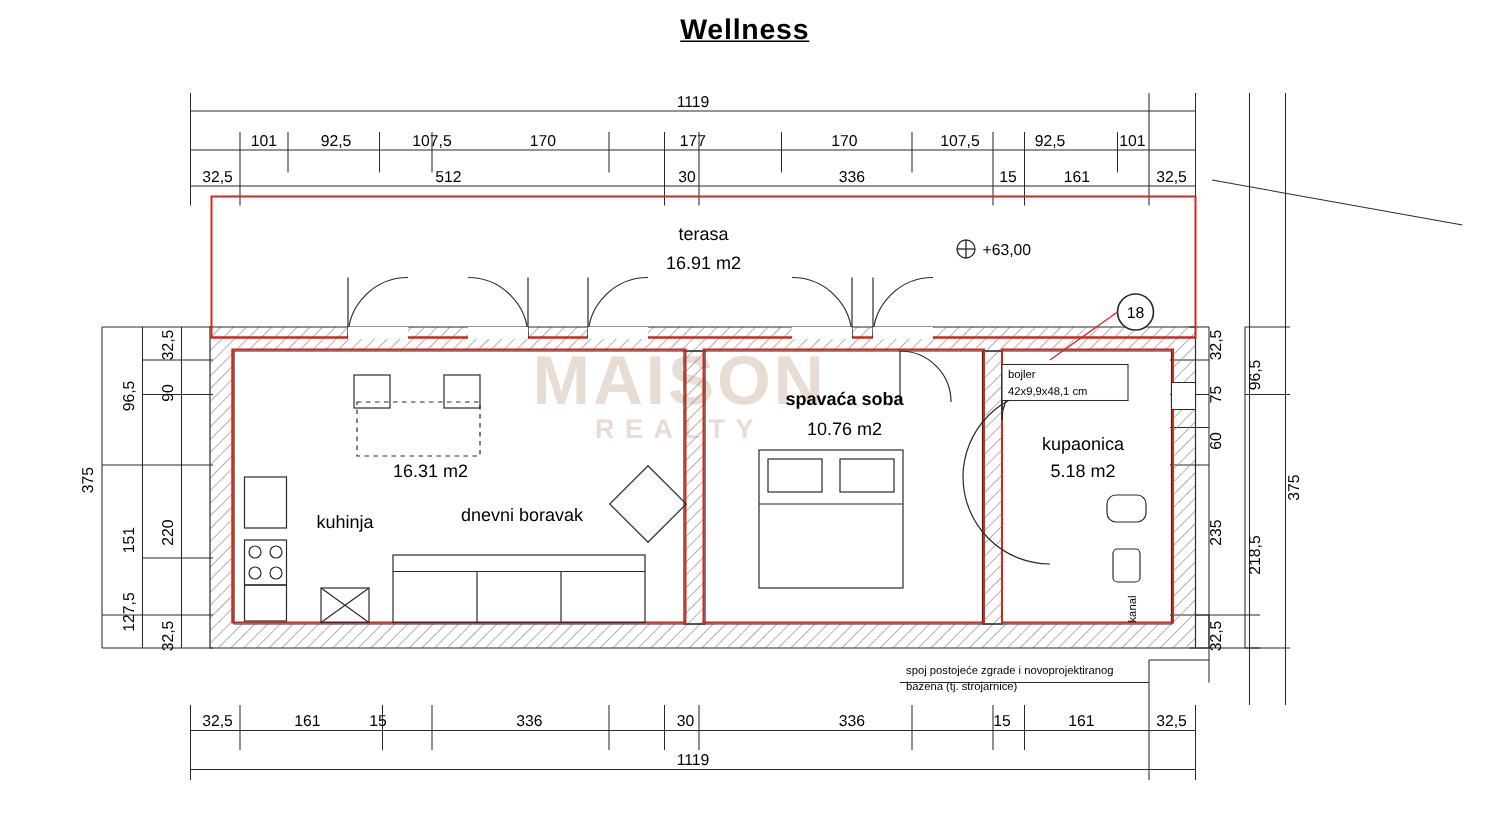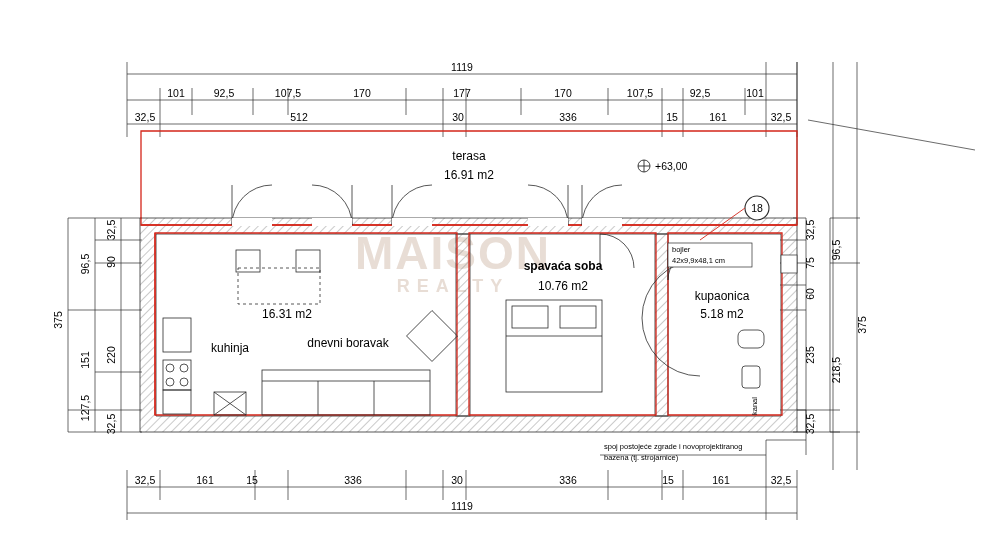--- a/index.html
+++ b/index.html
@@ -70,20 +70,21 @@
     letter-spacing: 7px;
     display: block;
     margin-top: 2px;
   }
 </style>
 </head>
 <body>
 
 <div id="page">
 
+  <div class="title">Wellness</div>
 
   <div class="watermark">
     <span>MAISON</span>
     <span class="sub">REALTY</span>
   </div>
 
   <svg class="plan" width="993" height="545" viewBox="0 0 993 545">
 
     <g stroke="#2b2b2b" stroke-width="0.7" fill="none">
 

